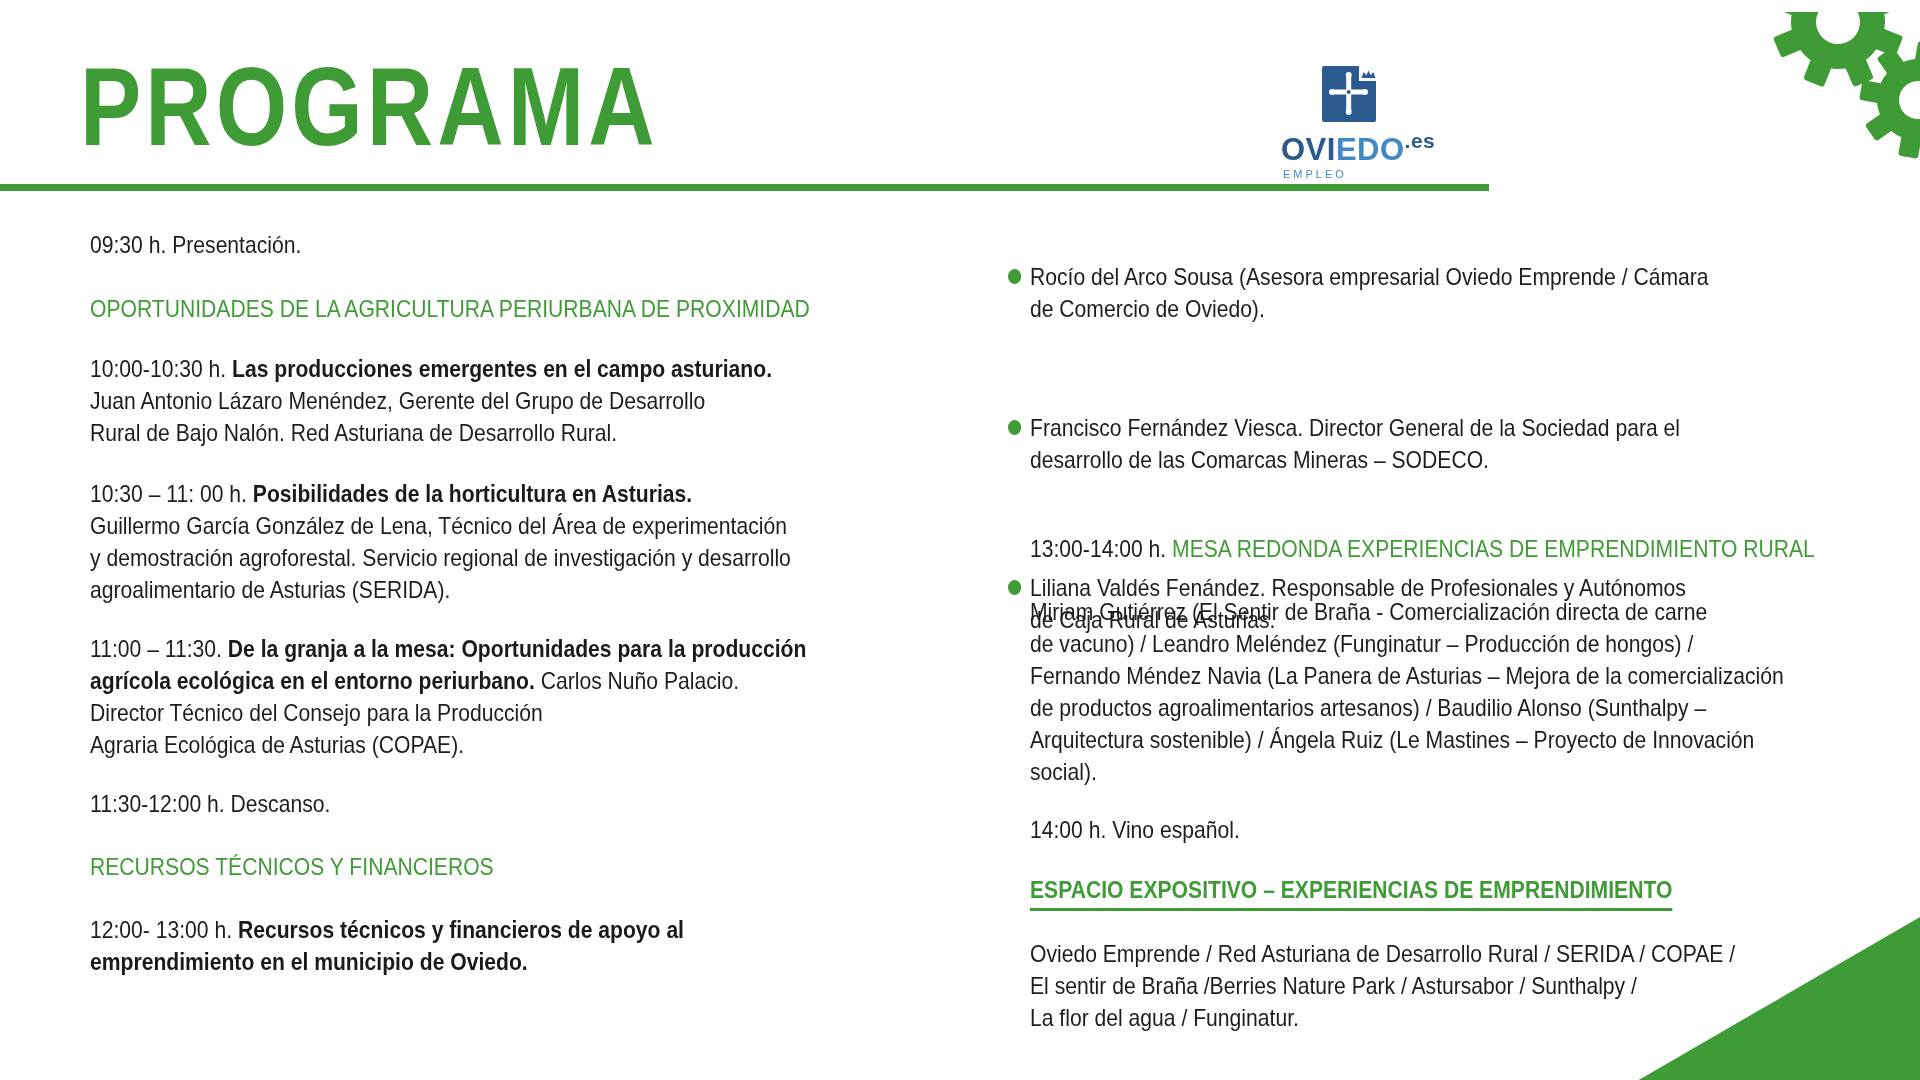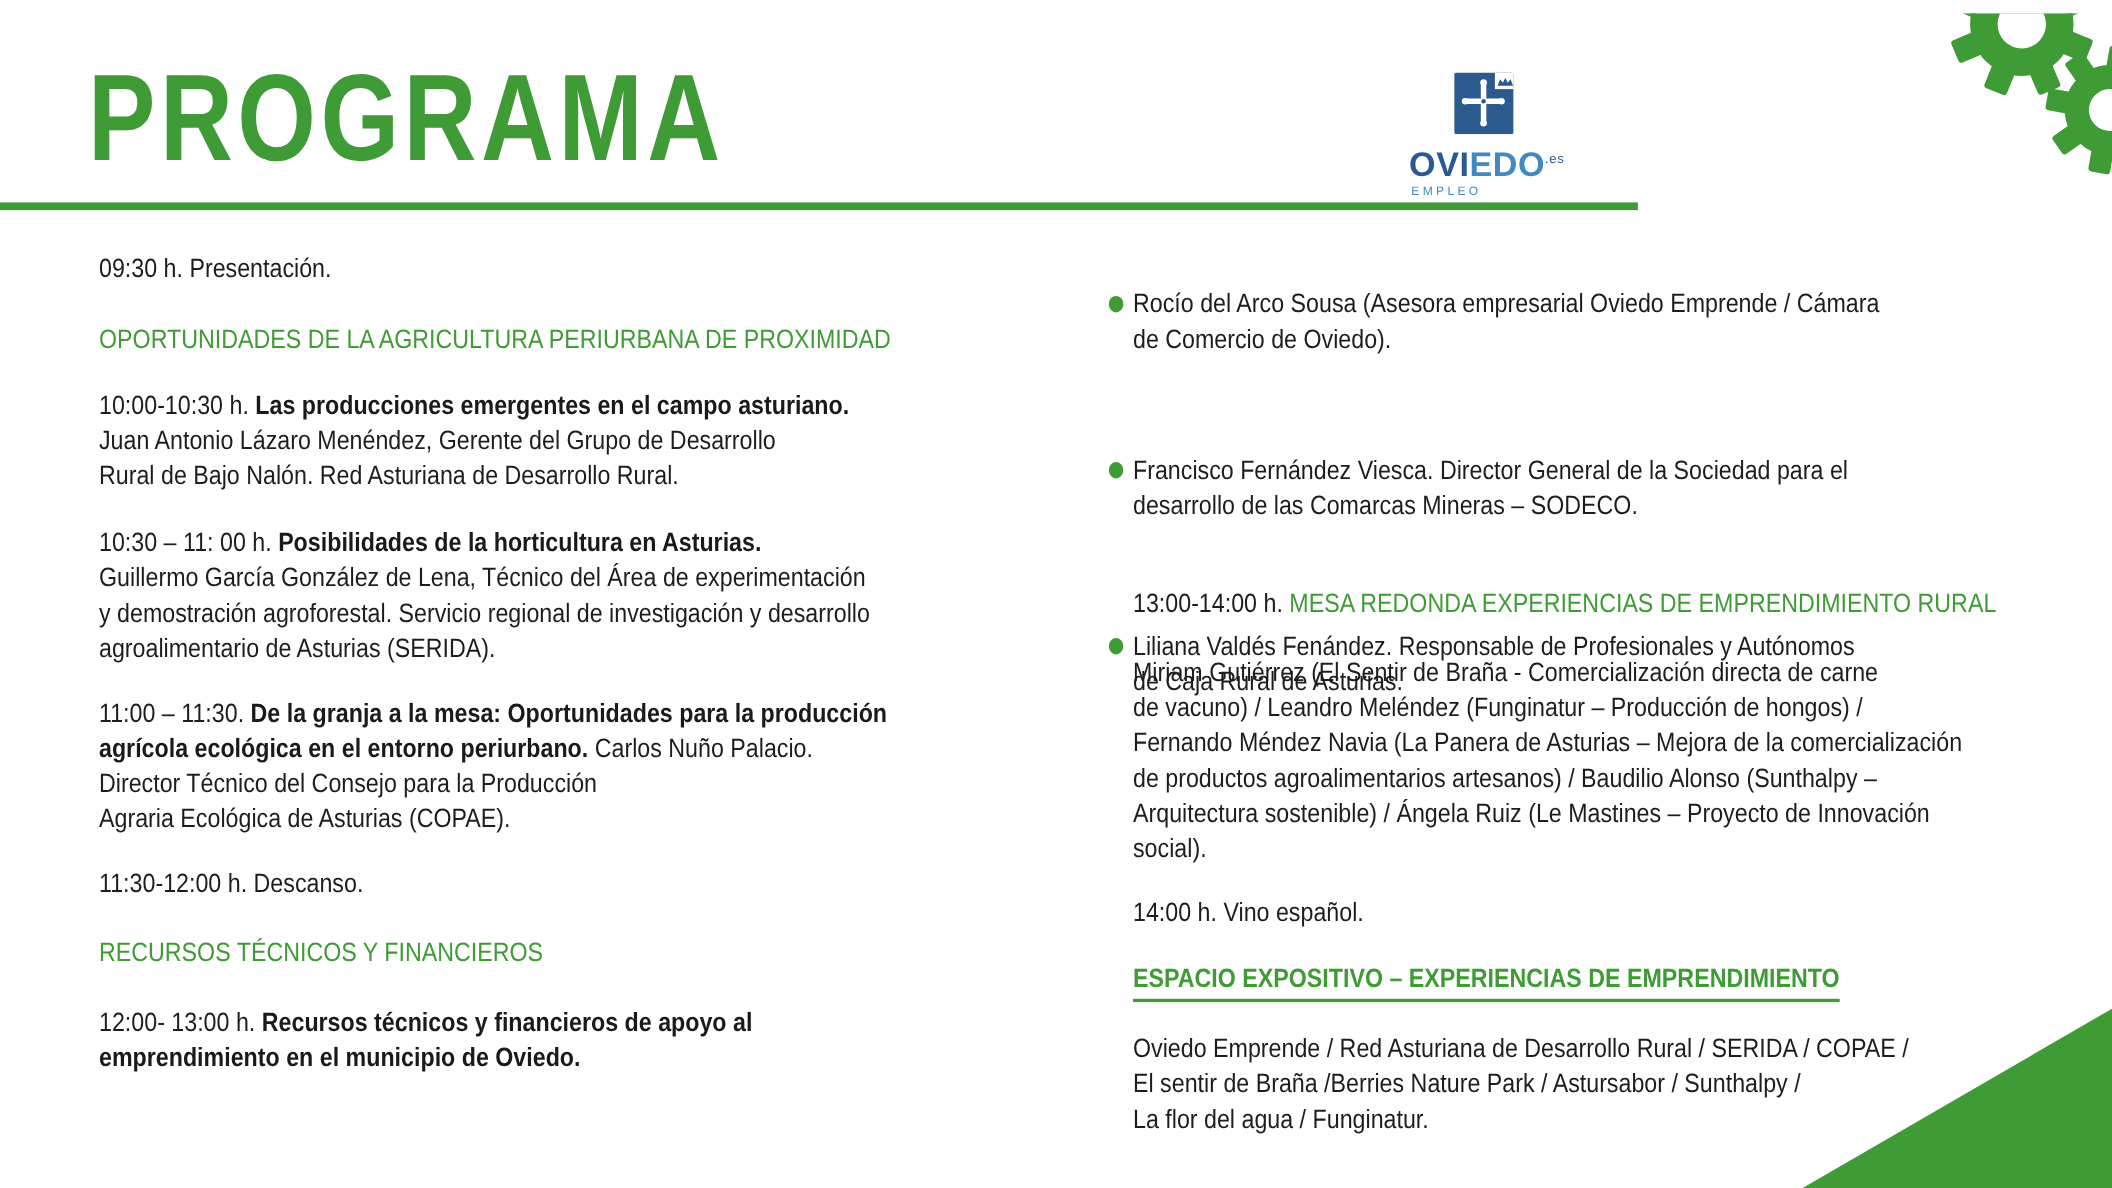--- a/index.html
+++ b/index.html
@@ -17,21 +17,21 @@
   
   .title{position:absolute;left:80px;top:36px;font-size:112px;line-height:1.05;font-weight:700;
          color:var(--green);letter-spacing:5px;transform:scaleX(.82);transform-origin:0 0;white-space:nowrap;}
   .rule{position:absolute;left:0;top:172px;width:1489px;height:7px;background:var(--green);}
 
   
   .oviedo-es{position:absolute;left:1281px;top:44px;width:170px;}
   .oviedo-es svg{position:absolute;left:41px;top:10px;}
   .ovi-word{position:absolute;left:0;top:76px;font-size:31px;font-weight:700;letter-spacing:.5px;white-space:nowrap;}
   .ovi-p1{color:var(--blue-dark);} .ovi-p2{color:var(--blue-mid);}
-  .ovi-es{font-size:12px;position:relative;top:-12px;color:var(--blue-dark);font-weight:400;}
+  .ovi-es{font-size:21px;position:relative;top:-12px;color:var(--blue-dark);font-weight:700;}
   .ovi-sub{position:absolute;left:2px;top:112px;font-size:11px;letter-spacing:3px;color:var(--blue-mid);}
 
   
   .emprende{position:absolute;left:1477px;top:60px;width:340px;height:110px;}
   .emp-word{position:absolute;left:0;top:28px;font-size:30px;letter-spacing:1px;white-space:nowrap;}
   .emp-tail{position:absolute;left:237px;top:26px;font-size:30px;letter-spacing:.5px;white-space:nowrap;}
   .lt-o{color:var(--orange);} .lt-n{color:var(--navy);}
   .e-swirl{position:absolute;left:113px;top:-18px;font-size:100px;line-height:100px;font-weight:700;color:var(--orange);}
   .play-circle{position:absolute;left:185px;top:12px;width:46px;height:46px;border-radius:50%;background:var(--orange);}
   .play-circle .tri{position:absolute;left:17px;top:11px;width:0;height:0;

